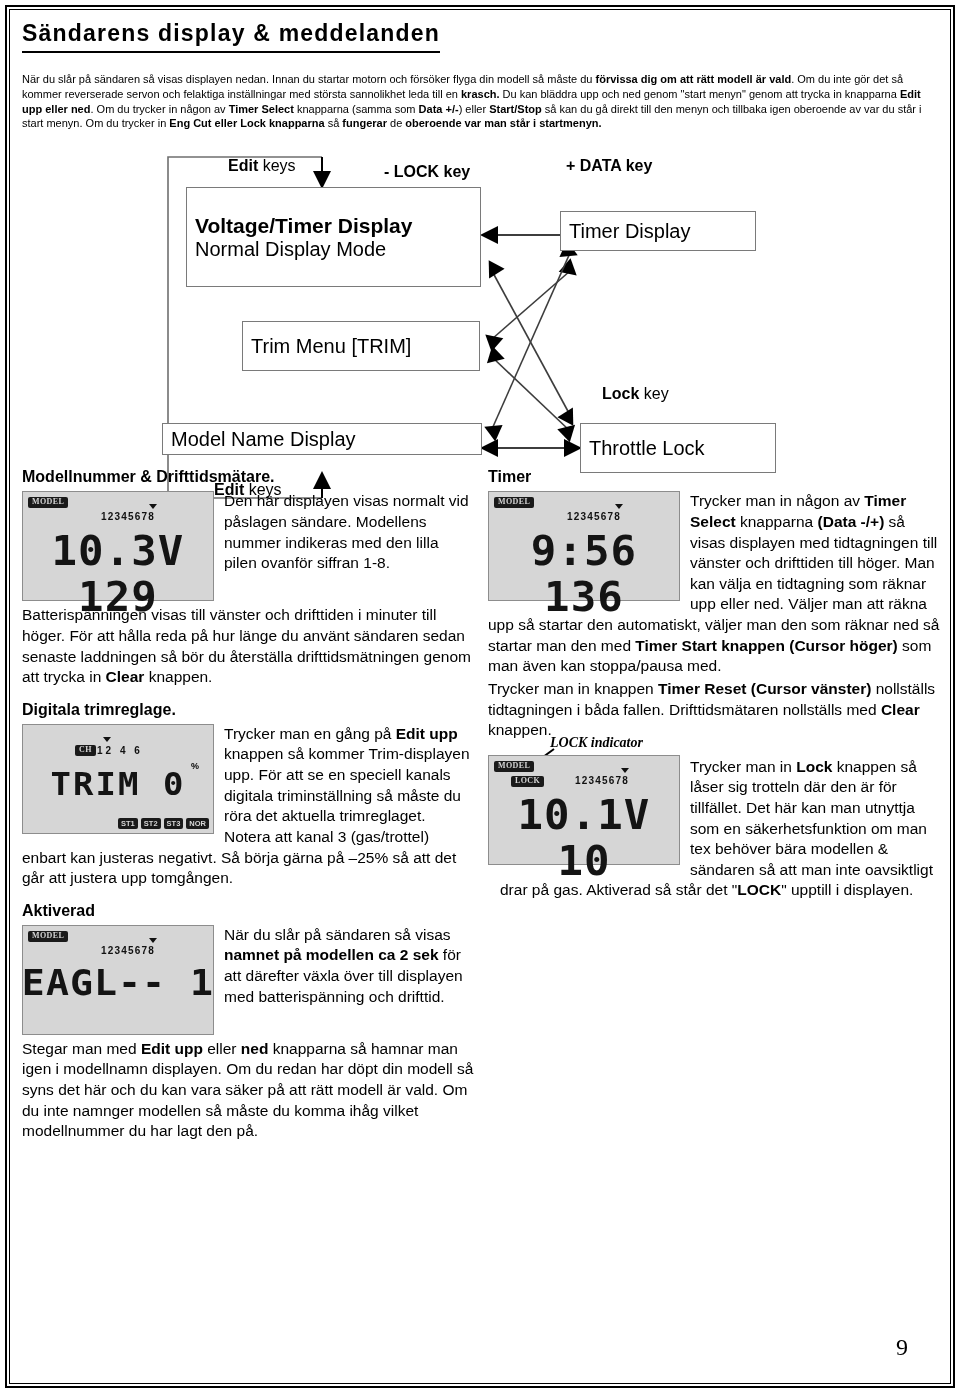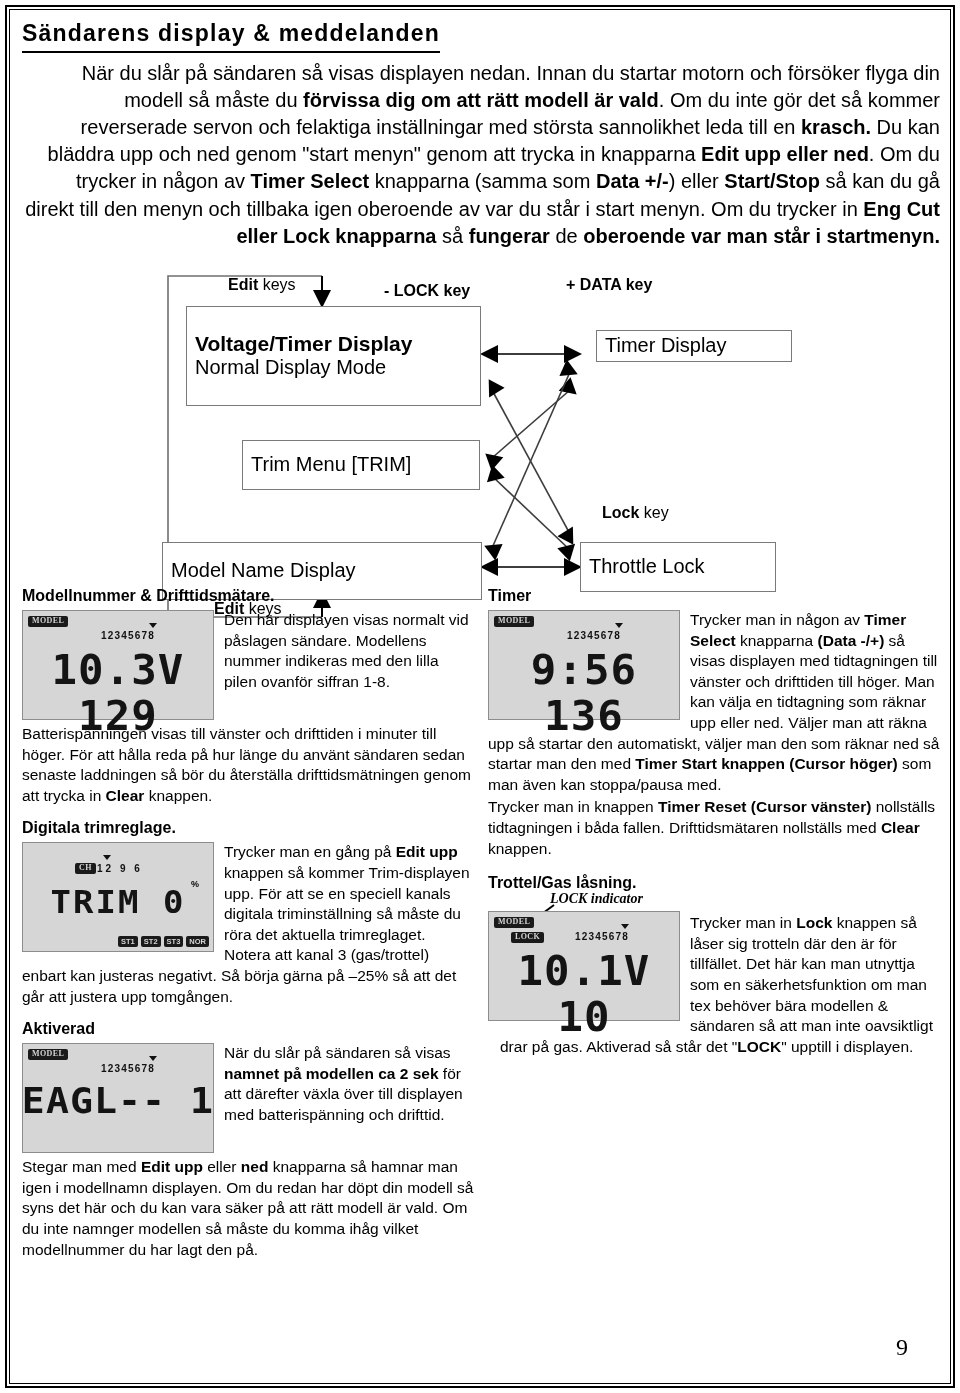--- a/index.html
+++ b/index.html
@@ -42,24 +42,24 @@
     letter-spacing: 1.2px;
     margin: 0 0 6px 0;
     padding-bottom: 3px;
     display: inline-block;
     border-bottom: 2px solid #000;
     line-height: 1.2;
   }
 
   
   .intro {
-    font-size: 20px;
+    font-size: 11px;
     line-height: 1.36;
-    margin: 1px 0 0 0;
-    text-align: right;
+    margin: 13px 0 0 0;
+    text-align: left;
   }
   .intro b { font-weight: bold; }
 
   
   .diagram-wrap {
     position: relative;
     width: 918px;
     height: 320px;
     margin-top: 12px;
   }
@@ -82,23 +82,23 @@
     white-space: nowrap;
   }
   .dbox .l2 {
     font-size: 20px; font-weight: normal; line-height: 1.15;
     white-space: nowrap;
   }
   .dbox.single { justify-content: center; }
   .dbox.single .l1 { font-weight: normal; font-size: 20px; }
 
   #box-voltage { left: 24px; top: 44px; width: 295px; height: 100px; }
-  #box-timer   { left: 434px; top: 68px; width: 196px; height: 32px; }
+  #box-timer   { left: 398px; top: 68px; width: 196px; height: 40px; }
   #box-trim    { left: 80px; top: 178px; width: 238px; height: 50px; }
-  #box-model   { left: 0px;  top: 280px; width: 320px; height: 58px; }
+  #box-model   { left: 0px;  top: 280px; width: 320px; height: 32px; }
   #box-throttle{ left: 418px; top: 280px; width: 196px; height: 50px; }
 
   .dlabel {
     position: absolute;
     font-size: 16px;
     white-space: nowrap;
   }
   .dlabel b { font-weight: bold; }
   .dlabel .thin { font-weight: normal; }
 
@@ -343,21 +343,21 @@
         <p class="para">Den här displayen visas normalt vid påslagen sändare. Modellens nummer indikeras med den lilla pilen ovanför siffran 1-8.</p>
       </div>
 
       <p class="para" style="margin-top:2px;"><span>Batterispänningen visas till vänster och drifttiden i minuter till höger. För att hålla reda på hur länge du använt sändaren sedan senaste laddningen så bör du återställa drifttidsmätningen genom att trycka in </span><b>Clear</b><span> knappen.</span></p>
 
       <h2 class="sec" style="margin-top:12px;">Digitala trimreglage.</h2>
 
       <div class="clearfix">
         <div class="lcd lcd-small lcd-float-left">
           <span class="badge ch">CH</span>
-          <span class="chnums c2" style="left:74px;">12 9 6</span>
+          <span class="chnums c2" style="left:74px;">12 4 6</span>
           <span class="ptr" style="left:80px; top:12px;"></span>
           <span class="seg small" style="top:40px; letter-spacing:2px;">TRIM     0</span>
           <span class="pct">%</span>
           <span class="stbar">
             <span>ST1</span>
             <span>ST2</span>
             <span>ST3</span>
             <span>NOR</span>
           </span>
         </div>
@@ -389,21 +389,20 @@
           <span class="badge model">MODEL</span>
           <span class="chnums c1">12345678</span>
           <span class="ptr" style="left:126px; top:12px;"></span>
           <span class="seg">9:56 136</span>
         </div>
         <p class="para"><span>Trycker man in någon av </span><b>Timer Select</b><span> knapparna </span><b>(Data -/+)</b><span> så visas displayen med tidtagningen till vänster och drifttiden till  höger. Man kan välja en tidtagning som räknar upp eller ned. Väljer man att räkna upp så startar den automatiskt, väljer man den som räknar ned så startar man den med </span><b>Timer Start knappen (Cursor höger)</b><span> som man även kan stoppa/pausa med.</span></p>
       </div>
 
       <p class="para" style="margin-top:2px;"><span>Trycker man in knappen </span><b>Timer Reset (Cursor vänster)</b><span> nollställs tidtagningen i båda fallen. Drifttidsmätaren nollställs med </span><b>Clear</b><span> knappen.</span></p>
 
-      <h2 class="sec" style="margin-top:14px;">Trottel/Gas låsning.</h2>
 
       <div class="clearfix" style="position:relative;">
         <div class="lock-wrap lcd-float-left" style="position:relative; margin:14px 10px 2px 0;">
           <div class="lock-callout">LOCK indicator</div>
           <svg class="callout-arrow" viewBox="0 0 200 50">
             <line x1="66" y1="-6" x2="36" y2="16" stroke="#000" stroke-width="2"></line>
             <polygon points="30,22 44,12 40,22" fill="#000"></polygon>
           </svg>
           <div class="lcd lcd-small">
             <span class="badge model">MODEL</span>

